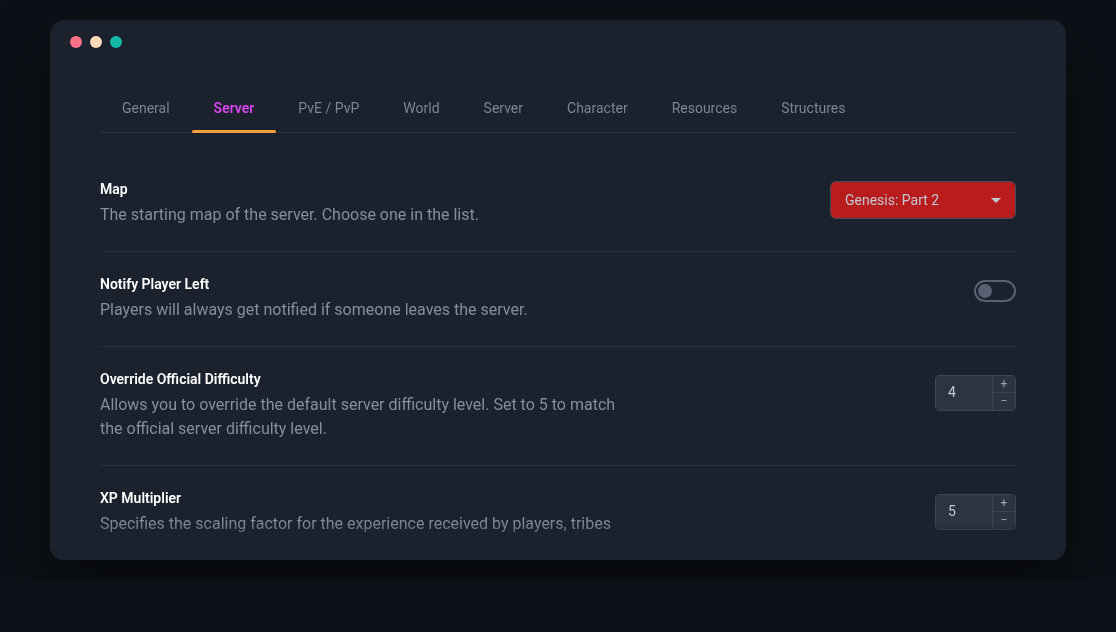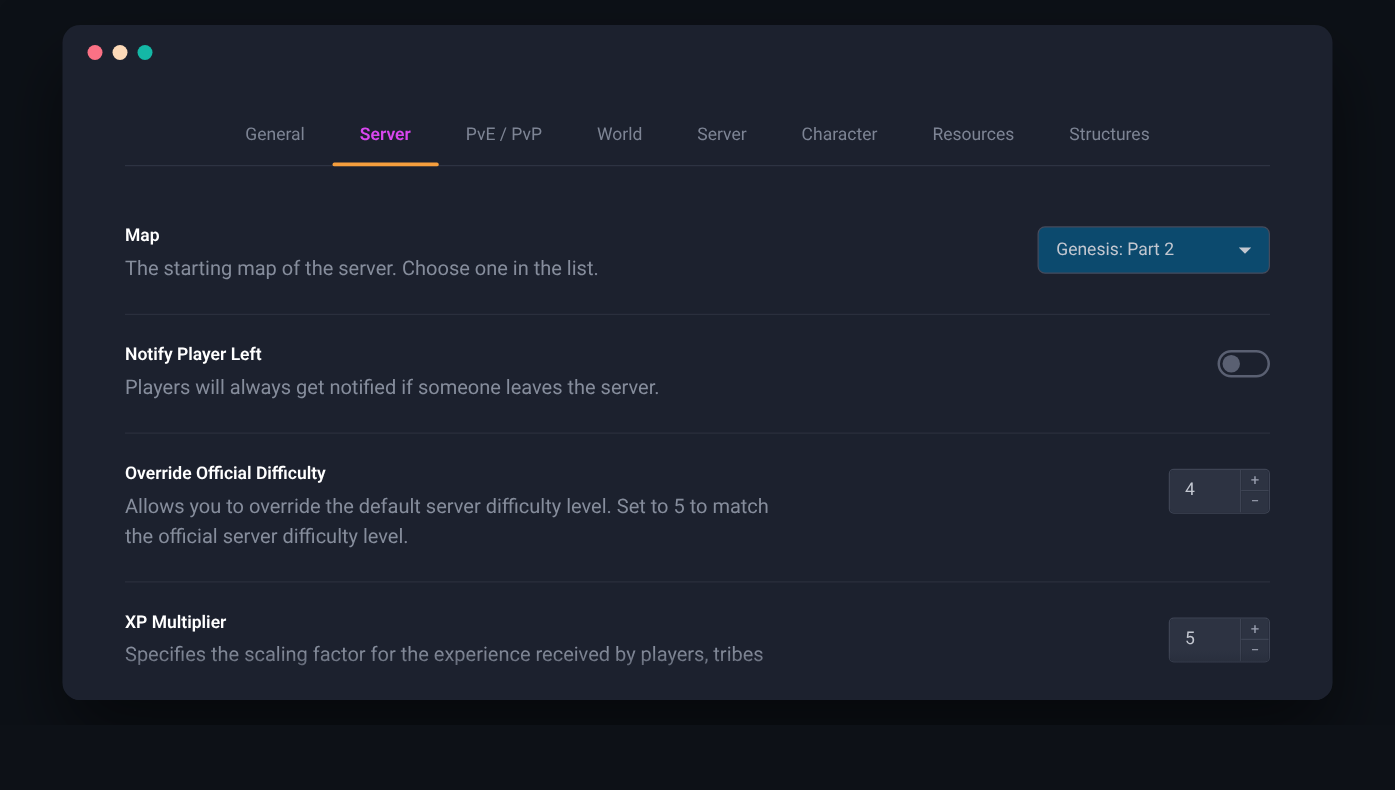--- a/index.html
+++ b/index.html
@@ -32,21 +32,20 @@
 .tl-red { background: #fb7185; }
 .tl-yellow { background: #fcd9b8; }
 .tl-green { background: #14b8a6; }
 .content {
   padding: 40px 50px 0 50px;
 }
 .tabs {
   display: flex;
   border-bottom: 1px solid #2d3342;
   gap: 0;
-  justify-content: center;
 }
 .tab {
   padding: 12px 22px 16px 22px;
   color: #7d8494;
   font-size: 14px;
   cursor: pointer;
   position: relative;
 }
 .tab.active {
   color: #d946ef;
@@ -85,21 +84,21 @@
 .setting-desc {
   color: #868d9c;
   font-size: 16px;
   line-height: 1.5;
 }
 .select-box {
   display: flex;
   align-items: center;
   justify-content: space-between;
   border: 1px solid #454b5c;
-  background: #0c4a6e;
+  background: #b91c1c;
   border-radius: 6px;
   padding: 10px 14px;
   width: 186px;
   color: #c3c7d0;
   font-size: 14px;
   cursor: pointer;
 }
 .chevron {
   width: 0;
   height: 0;

